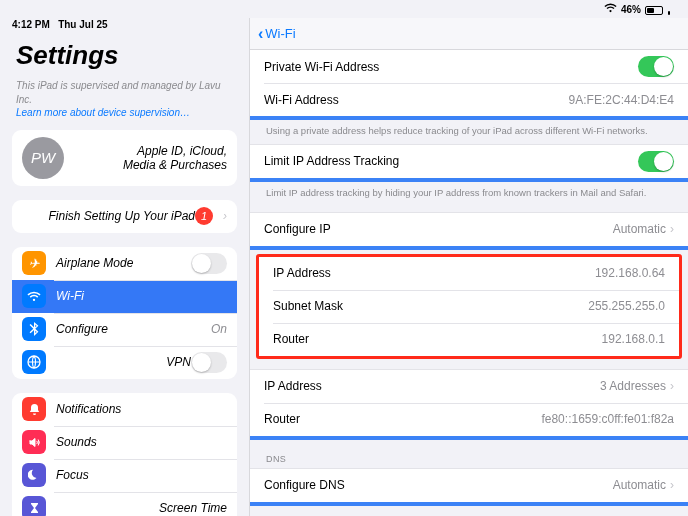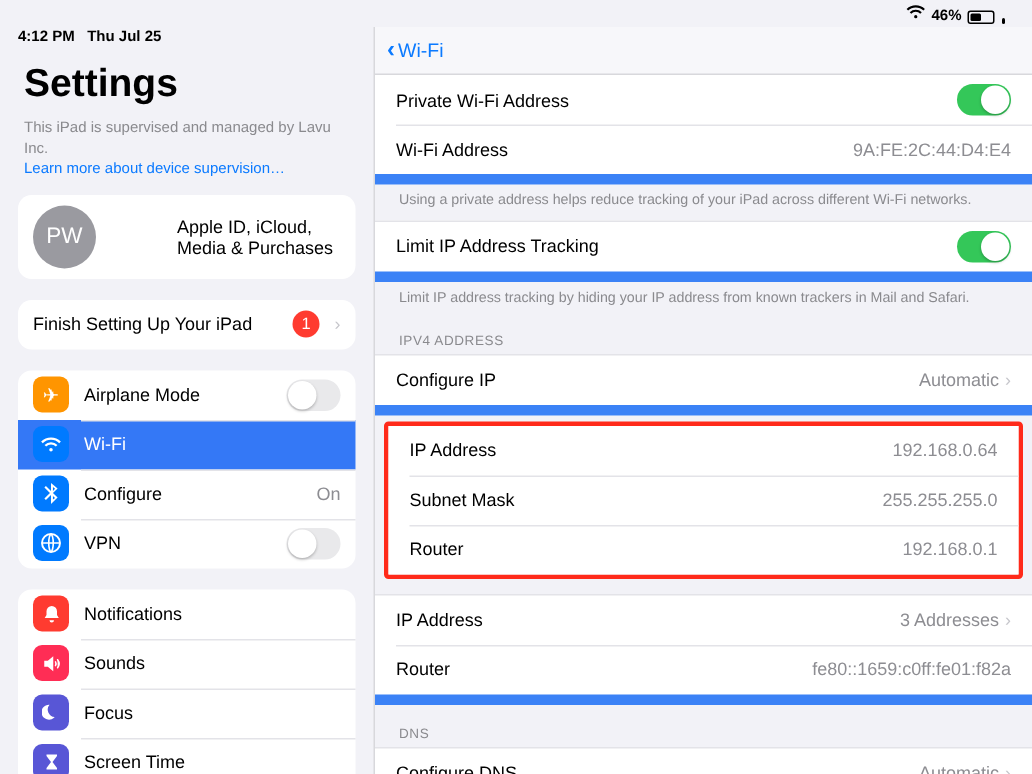--- a/index.html
+++ b/index.html
@@ -6,36 +6,36 @@
   html, body { width: 688px; height: 516px; overflow: hidden; font-family: -apple-system, "Helvetica Neue", Arial, sans-serif; background:#f2f2f7; }
   .statusbar { position:relative; height:18px; font-size:10px; font-weight:600; color:#000; }
   .statusbar .left { position:absolute; left:12px; top:19px; }
   .statusbar .right { position:absolute; right:18px; top:3px; display:flex; align-items:flex-end; gap:4px; }
   .batt-body { display:inline-block; width:18px; height:9px; border:1px solid #000; border-radius:2px; position:relative; }
   .batt-fill { position:absolute; left:1px; top:1px; bottom:1px; width:46%; background:#000; border-radius:1px; }
   .batt-cap { display:inline-block; width:2px; height:4px; background:#000; border-radius:1px; margin-left:1px; }
   .wifi-glyph { font-size:11px; }
 
   .wrap { display:flex; height:498px; }
-  .sidebar { width:249px; background:#f2f2f7; padding:0 12px 0 12px; overflow:hidden; }
+  .sidebar { width:249px; background:#f2f2f7; padding:0 12px 0 12px; overflow:hidden;font-style:italic; }
   .sidebar h1 { font-size:26px; font-weight:700; margin:22px 0 8px 4px; }
   .supervise { font-size:10px; color:#8a8a8e; line-height:1.35; margin:2px 4px 10px 4px; }
   .supervise a { color:#0b7aff; text-decoration:none; }
 
   .card { background:#fff; border-radius:9px; margin-bottom:14px; }
   .row { display:flex; align-items:center; min-height:33px; padding:4px 10px 4px 10px; position:relative; }
   .row + .row::before { content:""; position:absolute; left:42px; right:0; top:0; height:1px; background:#e3e3e8; }
   .row .icon { width:24px; height:24px; border-radius:6px; display:flex; align-items:center; justify-content:center; margin-right:10px; flex-shrink:0; color:#fff; font-size:13px; }
   .row .label { font-size:12px; flex:1; color:#000; }
   .row .trail { font-size:12px; color:#8d8d92; display:flex; align-items:center; gap:6px; }
   .chev { color:#c6c6cb; font-size:12px; margin-left:4px; }
   .row.selected { background:#3478f6; }
   .row.selected .label, .row.selected .trail, .row.selected .chev { color:#fff; }
   .row.first { border-top-left-radius:9px; border-top-right-radius:9px; }
-  .row.last { border-bottom-left-radius:9px; border-bottom-right-radius:9px; }
+  .row.last { border-bottom-left-radius:9px; border-bottom-right-radius:9px;text-align:right; }
 
   .avatar { width:42px; height:42px; border-radius:50%; background:#9a9aa0; color:#fff; display:flex; align-items:center; justify-content:center; font-size:15px; font-weight:500; margin-right:10px; }
   .appleid .label { font-size:12px;margin-left:44px; }
   .appleid { min-height:56px; }
 
   .badge { background:#ff3b30; color:#fff; font-size:11px; width:18px; height:18px; border-radius:50%; display:flex; align-items:center; justify-content:center; }
 
   .toggle { width:36px; height:21px; border-radius:11px; background:#e9e9eb; position:relative; }
   .toggle .knob { position:absolute; width:19px; height:19px; background:#fff; border-radius:50%; top:1px; left:1px; box-shadow:0 1px 2px rgba(0,0,0,0.25); }
   .toggle.on { background:#34c759; }
@@ -47,21 +47,21 @@
 
   
   .detail { flex:1; background:#f2f2f7; border-left:1px solid #d8d8dc; display:flex; flex-direction:column; }
   .navbar { height:32px; display:flex; align-items:center; padding:0 8px; border-bottom:1px solid #d8d8dc; background:#f7f7fa; }
   .back { color:#0b7aff; font-size:13px; display:flex; align-items:center; gap:2px; }
   .back .chv { font-size:16px; font-weight:600; }
   .detail-scroll { flex:1; overflow:hidden; }
 
   .dgroup { margin-top:10px; }
   .dheader { font-size:9px; color:#8a8a8e; text-transform:uppercase; letter-spacing:0.4px; padding:4px 16px; }
-  .drows { background:#fff; border-top:1px solid #e3e3e8; border-bottom:7px solid #3b82f6; }
+  .drows { background:#fff; border-top:1px solid #e3e3e8; border-bottom:4px solid #3b82f6; }
   .drow { display:flex; align-items:center; min-height:33px; padding:4px 14px; position:relative; }
   .drow + .drow::before { content:""; position:absolute; left:14px; right:0; top:0; height:1px; background:#e3e3e8; }
   .drow .dl { font-size:12px; flex:1; color:#000; }
   .drow .dv { font-size:12px; color:#8d8d92; }
   .dnote { font-size:9.5px; color:#8a8a8e; padding:5px 16px 2px 16px; line-height:1.35; }
 
   .highlight-box { border:3px solid #ff2a1a; border-radius:3px; margin:0 6px; }
   .highlight-box .drows { border:none; }
 
   .sep-tight { margin-top:4px; }
@@ -216,21 +216,20 @@
         <div class="drow">
           <div class="dl">Limit IP Address Tracking</div>
           <div class="toggle on">
               <div class="knob"></div>
             </div>
         </div>
       </div>
       <div class="dnote">Limit IP address tracking by hiding your IP address from known trackers in Mail and Safari.</div>
 
       <div class="dgroup">
-        <div class="dheader">IPV4 ADDRESS</div>
         <div class="drows">
           <div class="drow">
             <div class="dl">Configure IP</div>
             <div class="dv"><span>Automatic</span><span class="chev">›</span></div>
           </div>
         </div>
         <div class="highlight-box" style="margin-top:4px;">
           <div class="drows">
             <div class="drow">
               <div class="dl">IP Address</div>

